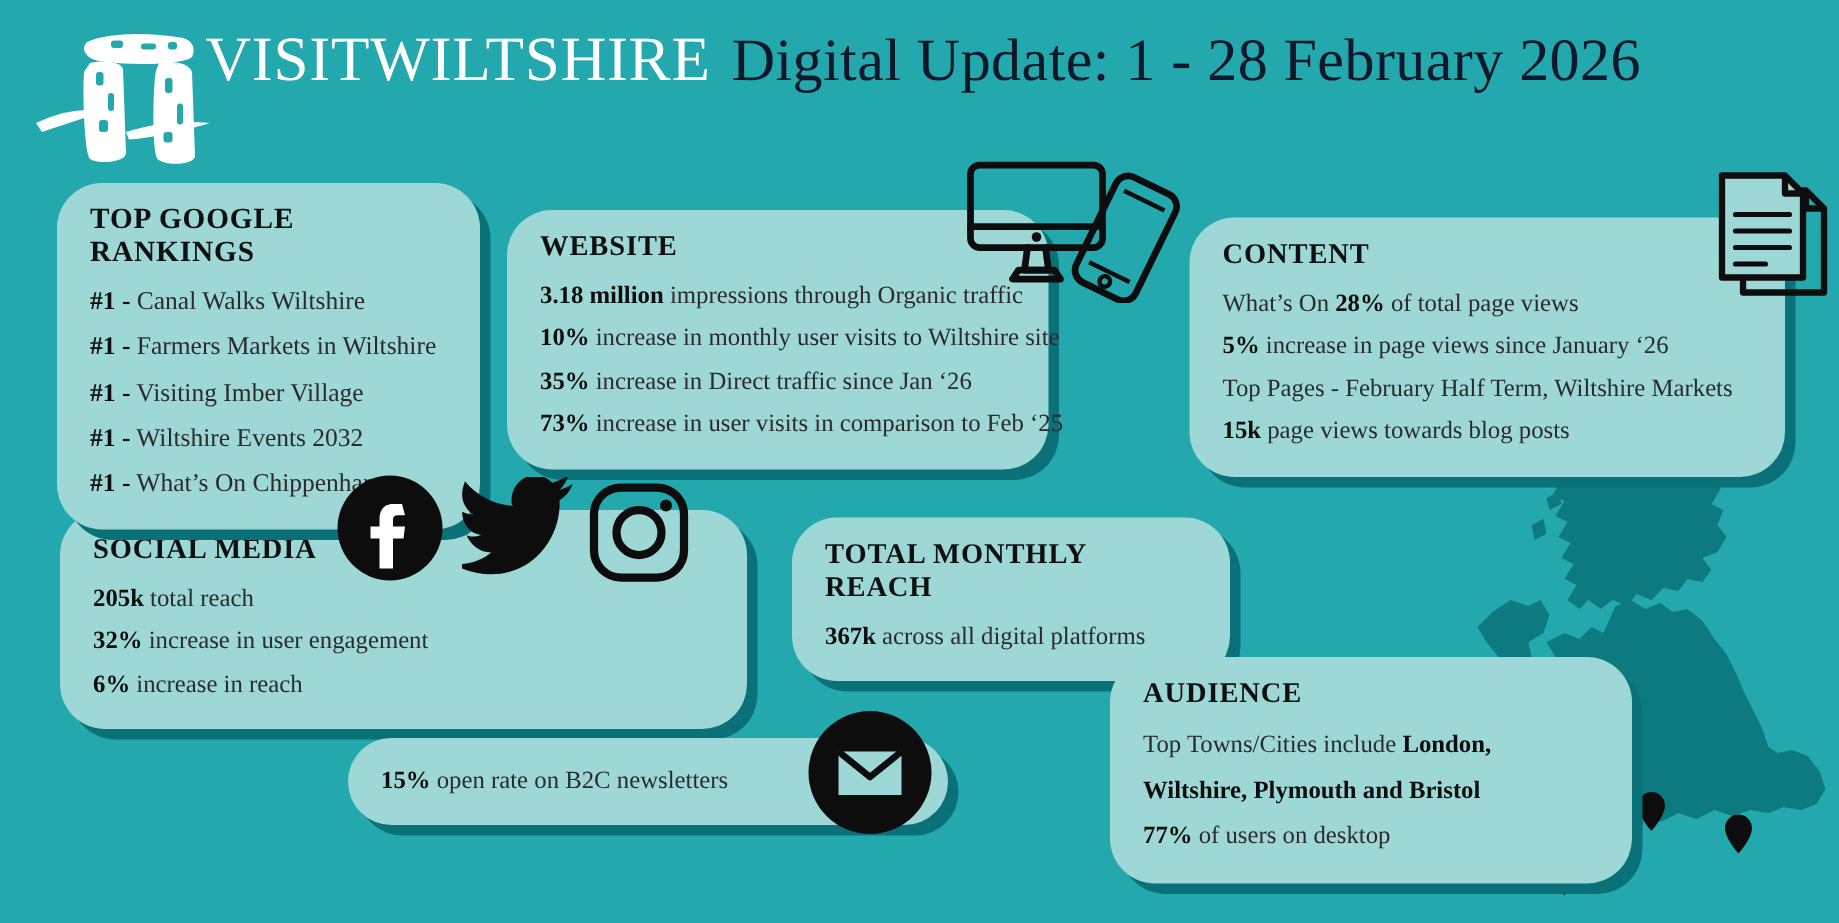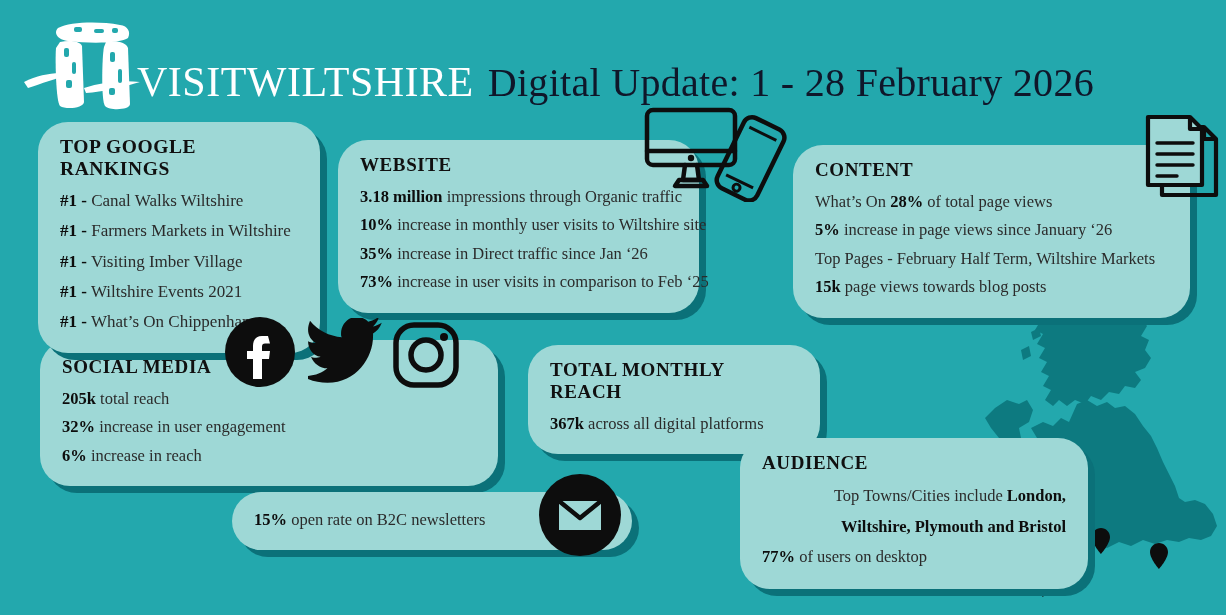--- a/index.html
+++ b/index.html
@@ -18,22 +18,22 @@
     width:275px; height:330px;
     pointer-events:none;
   }
   .map-layer svg { display:block; width:100%; height:100%; }
 
   
   .header { position:absolute; left:0; top:0; width:1226px; height:110px; }
   .logo { position:absolute; left:22px; top:14px; width:140px; height:100px; }
   .logo svg { display:block; width:100%; height:100%; }
   .title-row {
-    position:absolute; left:137px; top:44px;
-    height:62px; display:flex; align-items:flex-end; white-space:nowrap;
+    position:absolute; left:137px; top:16px;
+    height:62px; display:flex; align-items:flex-start; white-space:nowrap;
   }
   .brand {
     font-family:"Liberation Serif", serif;
     font-size:42px; color:#ffffff; letter-spacing:0.5px; font-weight:400;
   }
   .subtitle {
     font-family:"Liberation Serif", serif;
     font-size:40px; color:#0f172a; font-weight:400; margin-left:14px;
     letter-spacing:0.3px;
   }
@@ -71,21 +71,21 @@
 
   #card-website  { left:338px; top:140px; width:361px; }
   #card-content  { left:793px; top:145px; width:397px;border-radius:30px; }
   #card-social   { left:40px;  top:340px; width:458px; padding-top:16px; }
   #card-reach    { left:528px; top:345px; width:292px; }
   #card-audience { left:740px; top:438px; width:348px; }
   #card-email    { left:232px; top:492px; width:400px; }
 
   #card-content .line { font-size:16.5px; }
   #card-audience .line { font-size:16.5px; line-height:1.85; white-space:normal; }
-  #card-audience .line.wrap { white-space:normal;text-align:right; }
+  #card-audience .line.wrap { white-space:normal; }
 
   
   .icon { position:absolute; }
   .icon svg { display:block; width:100%; height:100%; }
 
   #icon-devices   { left:643px; top:106px;  width:146px; height:96px;  z-index:6; }
   #icon-document  { left:1144px; top:113px; width:76px;  height:93px;  z-index:6; }
   #icon-facebook  { left:224px; top:316px;  width:72px;  height:72px;  z-index:6; }
   #icon-twitter   { left:308px; top:318px;  width:76px;  height:66px;  z-index:6; }
   #icon-instagram { left:392px; top:320px;  width:68px;  height:70px;  z-index:6; }
@@ -222,21 +222,21 @@
     <div class="line">
       <span class="rank">#1 -</span>
       <span>Farmers Markets in Wiltshire</span>
     </div>
     <div class="line">
       <span class="rank">#1 -</span>
       <span>Visiting Imber Village</span>
     </div>
     <div class="line">
       <span class="rank">#1 -</span>
-      <span>Wiltshire Events 2021</span>
+      <span>Wiltshire Events 2032</span>
     </div>
     <div class="line">
       <span class="rank">#1 -</span>
       <span>What’s On Chippenham</span>
     </div>
   </div>
 
   <div class="card" id="card-website">
     <h2>WEBSITE</h2>
     <div class="line">

